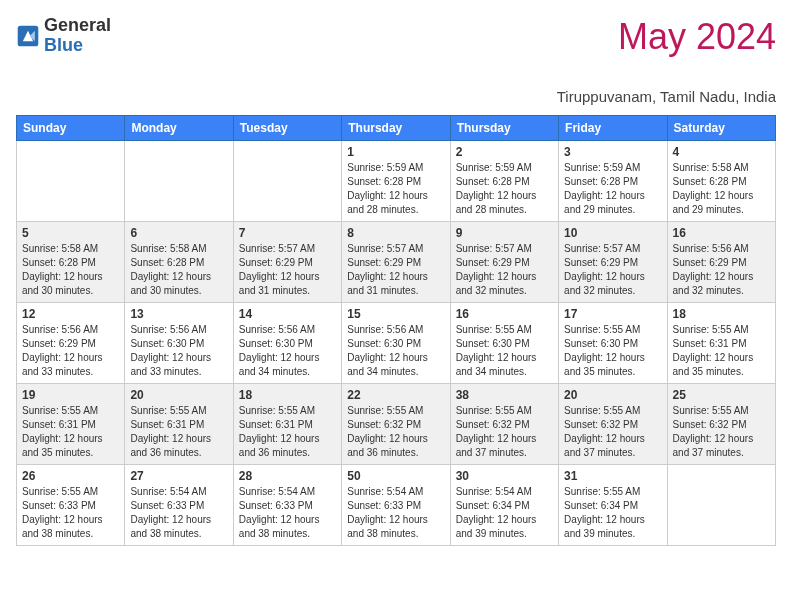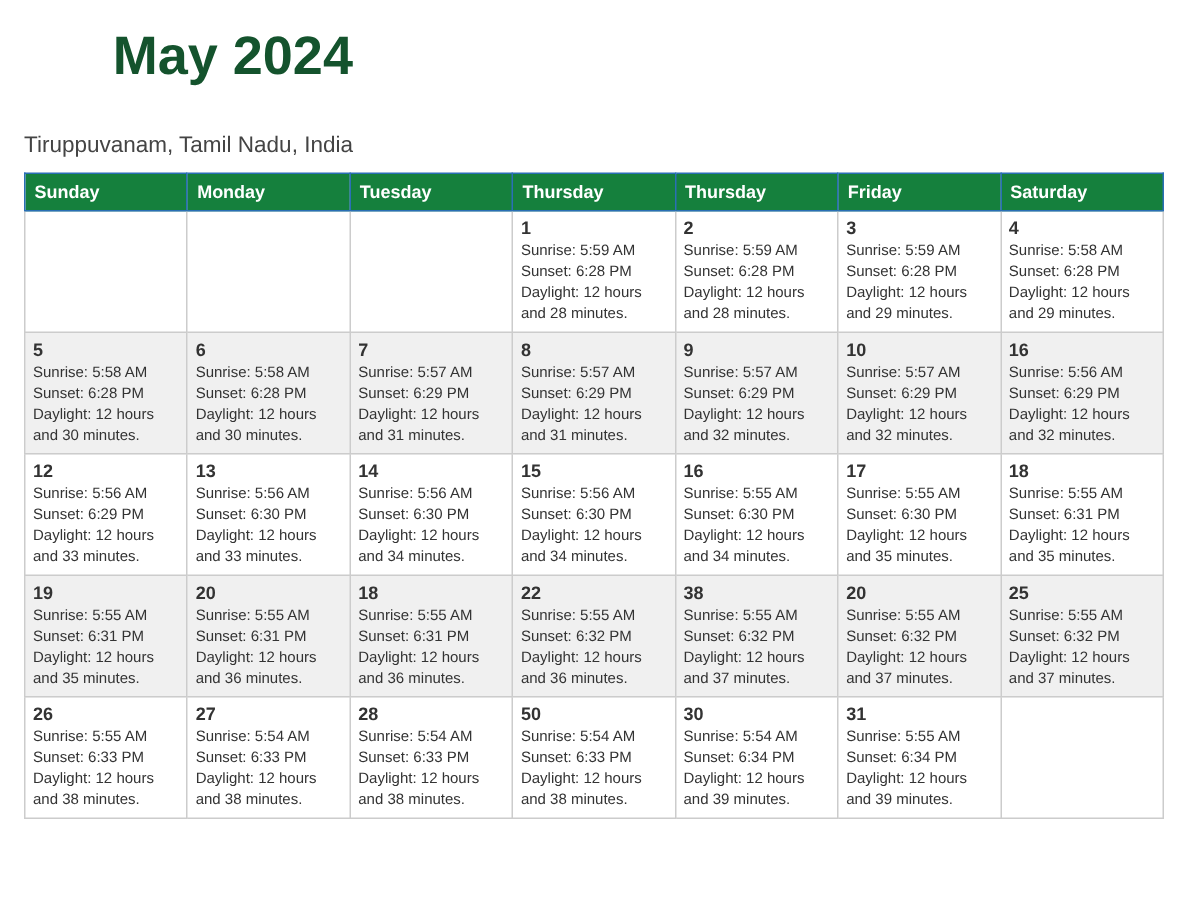--- a/index.html
+++ b/index.html
@@ -30,35 +30,35 @@
     .logo-blue { color: #2a6fb5; }
     .logo-icon {
       width: 24px;
       height: 24px;
     }
     .title-area {
       text-align: right;
     }
     .month-title {
       font-size: 36px;
-      font-weight: bold;
-      color: #14532d;
+      font-weight: normal;
+      color: #be185d;
     }
     .location {
       font-size: 15px;
       color: #444;
       margin-top: 30px;
     }
     .calendar {
       width: 100%;
       border-collapse: collapse;
       font-size: 11px;
     }
     .calendar th {
-      background: #15803d;
+      background: #3b82f6;
       color: #fff;
       text-align: left;
       padding: 5px 6px;
       font-size: 12px;
       border: 1px solid #2a6fb5;
     }
     .calendar td {
       border: 1px solid #ccc;
       vertical-align: top;
       padding: 4px 5px;
@@ -84,20 +84,31 @@
       background: #f0f0f0;
     }
     .row-white td {
       background: #fff;
     }
   </style>
 </head>
 <body>
 
 <div class="header">
+  <div class="logo">
+    <svg class="logo-icon" viewBox="0 0 28 28">
+      <rect x="2" y="2" width="24" height="24" rx="3" fill="#2a6fb5"></rect>
+      <polygon points="8,20 14,8 20,20" fill="white"></polygon>
+      <polygon points="16,14 22,8 22,20" fill="#a0c8f0"></polygon>
+    </svg>
+    <div class="logo-text">
+      <div class="logo-general">General</div>
+      <div class="logo-blue">Blue</div>
+    </div>
+  </div>
   <div class="title-area">
     <div class="month-title">May 2024</div>
     <div class="location">Tiruppuvanam, Tamil Nadu, India</div>
   </div>
 </div>
 
 <table class="calendar">
   <thead>
     <tr>
     <th>Sunday</th>

